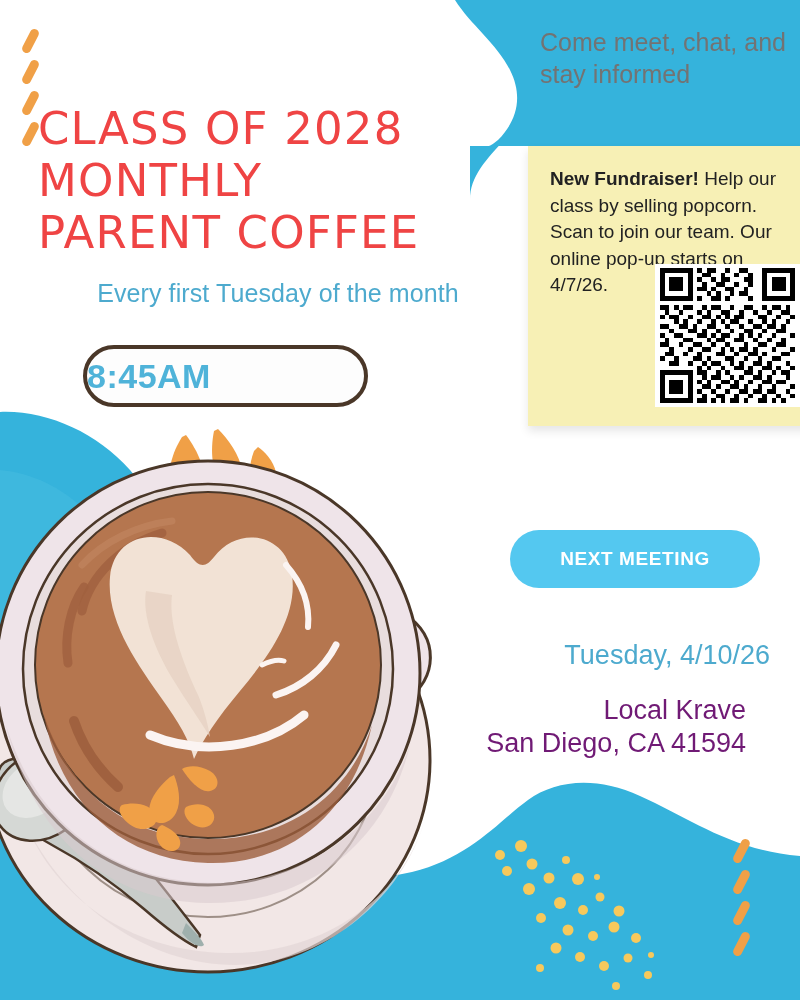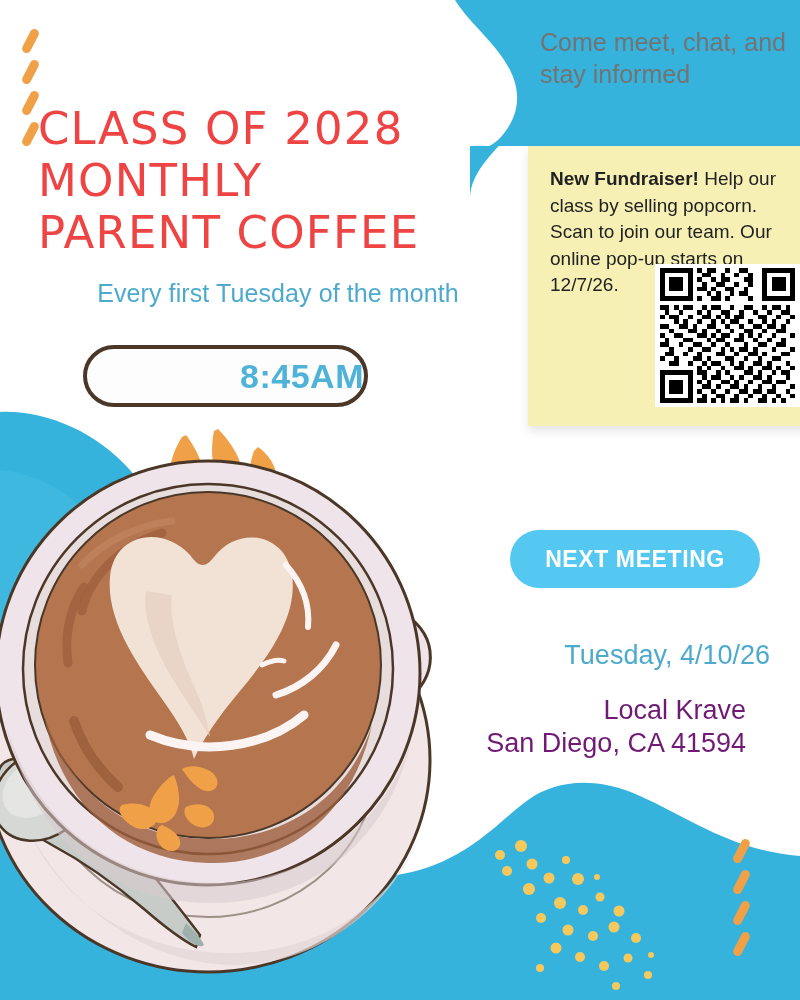--- a/index.html
+++ b/index.html
@@ -35,21 +35,21 @@
   #subhead{
     position:absolute;left:38px;top:278px;width:480px;
     color:#4DAACE;font-size:25px;line-height:30px;font-weight:400;
     letter-spacing:.1px;white-space:nowrap;text-align:center;
   }
 
   
   #time-pill{
     position:absolute;left:83px;top:345px;width:285px;height:62px;
     border:4px solid #4A3728;border-radius:34px;background:#fdfdfd;
-    display:flex;align-items:center;justify-content:flex-end;
+    display:flex;align-items:center;justify-content:flex-start;
     box-sizing:border-box;
   }
   #time-pill .txt{
     color:#4FB3D9;font-size:34px;font-weight:bold;letter-spacing:.5px;
   }
 
   
   #tagline{
     position:absolute;left:540px;top:26px;width:250px;
     color:#737373;font-size:25px;line-height:32px;font-weight:400;
@@ -73,21 +73,21 @@
   }
   #qr-code{width:100%;height:100%;display:block;}
 
   
   #next-meeting-btn{
     position:absolute;left:510px;top:530px;width:250px;height:58px;
     background:#54C8F0;border-radius:29px;
     display:flex;align-items:center;justify-content:center;
   }
   #next-meeting-btn .txt{
-    color:#ffffff;font-size:23px;font-weight:bold;letter-spacing:.6px;
+    color:#ffffff;font-size:19px;font-weight:bold;letter-spacing:.6px;
   }
 
   
   #meeting-date{
     position:absolute;left:440px;top:638px;width:330px;
     text-align:right;color:#4DAACE;font-size:27px;line-height:34px;
   }
   #meeting-venue{
     position:absolute;left:396px;top:694px;width:350px;
     text-align:right;color:#701a75;font-size:27px;line-height:33px;
@@ -218,21 +218,21 @@
 
   <div id="subhead">Every first Tuesday of the month</div>
 
   <div id="time-pill">
     <span class="txt">8:45AM</span>
   </div>
 
   <div id="tagline">Come meet, chat, and stay informed</div>
 
   <div id="fundraiser-card">
-    <div id="fundraiser-text"><b>New Fundraiser!</b><span> Help our class by selling popcorn. Scan to join our team. Our online pop-up starts on 12/7/26.</span></div>
+    <div id="fundraiser-text"><b>New Fundraiser!</b><span> Help our class by selling popcorn. Scan to join our team. Our online pop-up starts on 4/7/26.</span></div>
     <div id="qr-wrap">
       <svg id="qr-code" viewBox="0 0 29 29" shape-rendering="crispEdges">
         <rect width="29" height="29" fill="#fff"></rect>
         <g fill="#000">
           <rect x="0" y="0" width="7" height="1"></rect>
             <rect x="0" y="6" width="7" height="1"></rect>
           <rect x="0" y="0" width="1" height="7"></rect>
             <rect x="6" y="0" width="1" height="7"></rect>
           <rect x="2" y="2" width="3" height="3"></rect>
           <rect x="22" y="0" width="7" height="1"></rect>

